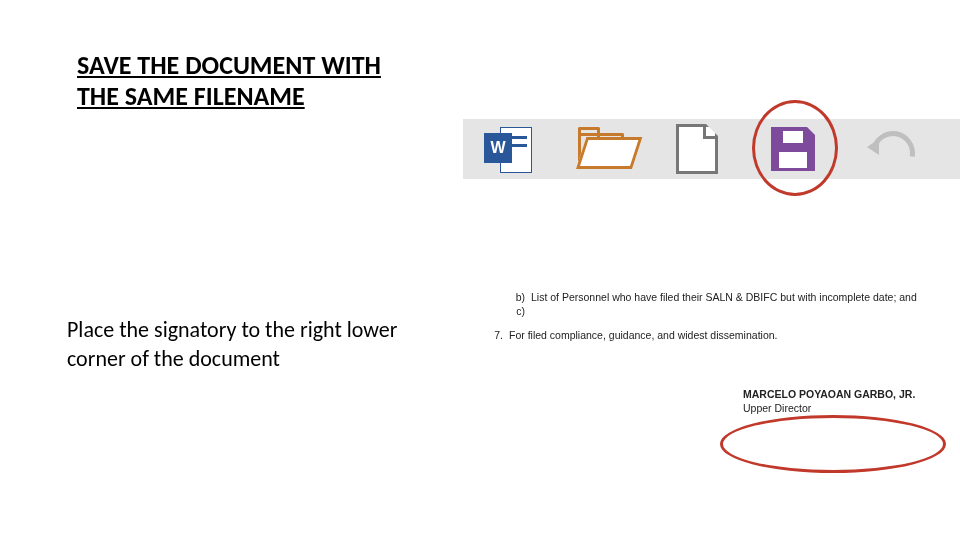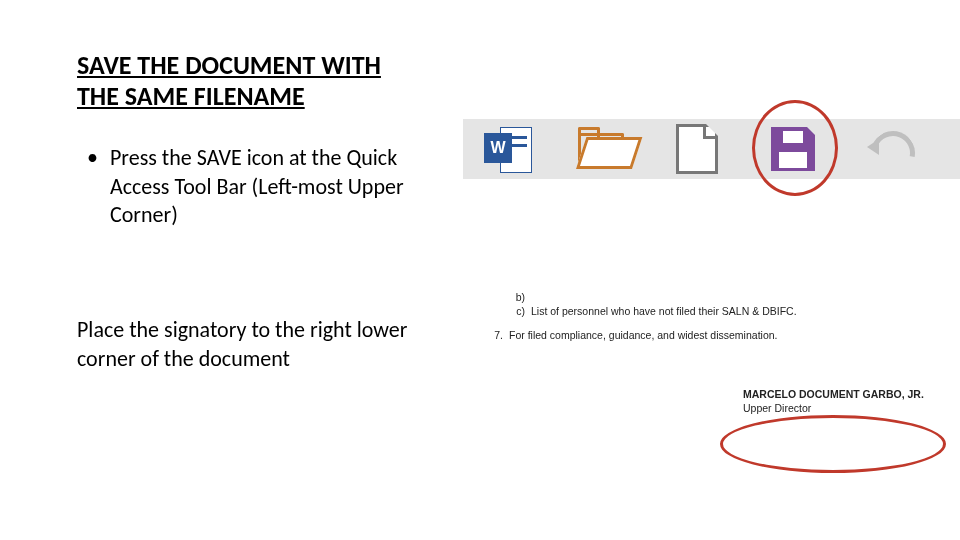--- a/index.html
+++ b/index.html
@@ -1,21 +1,21 @@
 <!DOCTYPE html>
 <html><head>
 <meta charset="utf-8">
 <style>
   html,body{margin:0;padding:0;width:960px;height:540px;background:#fff;font-family:Calibri,Arial,sans-serif;color:#000}
   .page{position:relative;width:960px;height:540px}
   .title{position:absolute;left:77px;top:50px;width:330px;font-size:26px;font-weight:700;text-decoration:underline;line-height:1.2}
   .bullet-block{position:absolute;left:87px;top:144px;width:340px;font-size:22px;line-height:1.3}
   .bullet-block .dot{display:inline-block;width:18px;vertical-align:top}
   .bullet-block .txt{display:inline-block;width:310px;vertical-align:top}
-  .para2{position:absolute;left:77px;top:316px;width:360px;font-size:22px;line-height:1.3}
+  .para2{position:absolute;left:67px;top:316px;width:360px;font-size:22px;line-height:1.3}
   
   .toolbar{position:absolute;left:463px;top:119px;width:497px;height:60px;background:#e5e5e5;display:flex;align-items:center}
   .tb-slot{width:96px;height:60px;display:flex;align-items:center;justify-content:center;position:relative}
   .tb-slot.first{width:90px}
   
   .word-ico{width:48px;height:44px;position:relative}
   .word-ico .page-rect{position:absolute;right:0;top:0;width:30px;height:44px;background:#fff;border:1px solid #2a579a}
   .word-ico .page-rect::before,.word-ico .page-rect::after{content:"";position:absolute;left:4px;right:4px;height:3px;background:#2a579a}
   .word-ico .page-rect::before{top:8px}
   .word-ico .page-rect::after{top:16px}
@@ -49,24 +49,20 @@
   .doc-ex .sig{margin-left:280px;margin-top:44px}
   .doc-ex .sig .name{font-weight:700}
   .sig-ring{position:absolute;left:720px;top:415px;width:220px;height:52px;border:3px solid #c0392b;border-radius:50%/50%;pointer-events:none}
 </style>
 </head>
 <body>
 <div class="page">
 
   <div class="title">SAVE THE DOCUMENT WITH THE SAME FILENAME</div>
 
-  <div class="bullet-block">
-    <span class="dot">•</span>
-    <span class="txt">Press the SAVE icon at the Quick Access Tool Bar (Left-most Upper Corner)</span>
-  </div>
 
   <div class="para2">Place the signatory to the right lower corner of the document</div>
 
   <div class="toolbar">
     <div class="tb-slot first">
       <div class="word-ico">
         <div class="page-rect"></div>
         <div class="badge">W</div>
       </div>
     </div>
@@ -92,29 +88,29 @@
         <div class="arc"></div>
           <div class="head"></div>
       </div>
     </div>
   </div>
   <div class="qat-ring"></div>
 
   <div class="doc-ex">
     <div class="row">
       <div class="lvl2">b)</div>
+      <div class="body">List of Personnel who have filed their SALN &amp; DBIFC but with incomplete date; and</div>
     </div>
     <div class="row">
       <div class="lvl2">c)</div>
-      <div class="body">List of personnel who have not filed their SALN &amp; DBIFC.</div>
     </div>
     <div class="row" style="margin-top:10px">
       <div class="lvl1">7.</div>
       <div class="body">For filed compliance, guidance, and widest dissemination.</div>
     </div>
     <div class="sig">
-      <div class="name">MARCELO DOCUMENT GARBO, JR.</div>
+      <div class="name">MARCELO POYAOAN GARBO, JR.</div>
       <div>Upper Director</div>
     </div>
   </div>
   <div class="sig-ring"></div>
 
 </div>
 
 </body></html>

